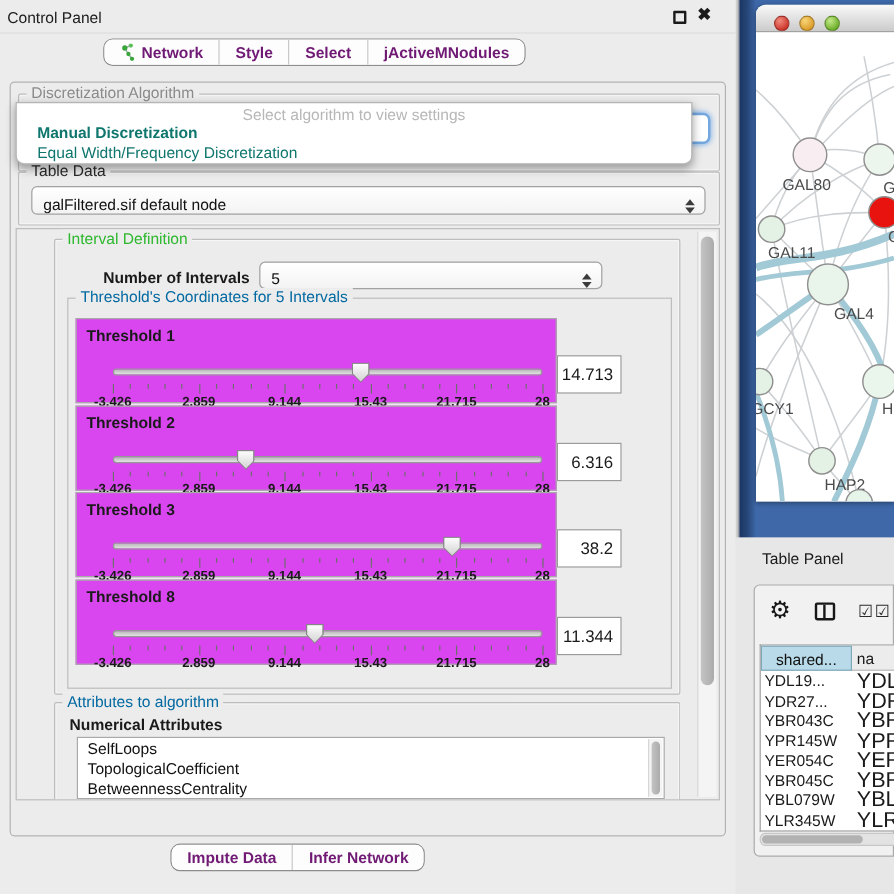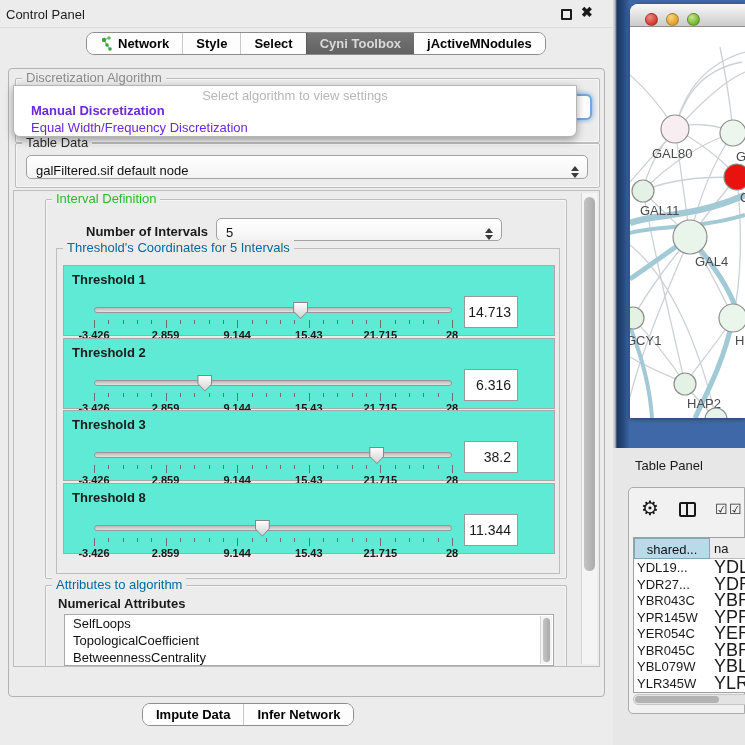--- a/index.html
+++ b/index.html
@@ -8,21 +8,21 @@
   .abs { position:absolute; }
 
   
   #cp-header { left:0; top:0; width:613px; height:28px; background:#ececec; border-bottom:1px solid #dcdcdc; }
   #cp-title { left:6px; top:7px; font-size:13px; color:#1c1c1c; }
   #float-btn { left:561px; top:9px; width:11px; height:11px; border:2px solid #1a1a1a; border-radius:1px; }
   #close-btn { left:581px; top:4px; font-size:14px; font-weight:bold; color:#1a1a1a; }
 
   
   .tabbar { display:inline-flex; border:1px solid #8d8d8d; border-radius:8px; overflow:hidden; background:#fdfdfd; height:23px; }
-  .tabbar .tab { display:flex; align-items:center; gap:5px; padding:0 13px; font-weight:bold; font-size:13px; color:#000000; background:#fdfdfd; border-left:1px solid #c9c9c9; white-space:nowrap; }
+  .tabbar .tab { display:flex; align-items:center; gap:5px; padding:0 13px; font-weight:bold; font-size:13px; color:#701a75; background:#fdfdfd; border-left:1px solid #c9c9c9; white-space:nowrap; }
   .tabbar .tab:first-child { border-left:none; }
   .tabbar .tab.selected { background:linear-gradient(#767676,#616161); color:#d9d9d9; border-left-color:#5a5a5a; }
   .tabbar .tab.selected + .tab { border-left:none; }
   #top-tabs { left:86px; top:32px; }
   #bottom-tabs { left:142px; top:703px; }
 
   
   #outer-box { left:8px; top:68px; width:597px; height:629px; border:1px solid #b3b3b3; border-radius:4px; background:#ececec; }
 
   .group { position:absolute; border:1px solid #bdbdbd; border-radius:2px; box-shadow:inset 0 0 0 1px rgba(255,255,255,.55); }
@@ -35,34 +35,34 @@
   .combo { position:absolute; background:linear-gradient(#ffffff,#f3f3f3); border:1px solid #a2a2a2; border-radius:5px; display:flex; align-items:flex-end; }
   .combo .val { padding-left:9px; font-size:13px; color:#111; flex:1 1 auto; overflow:hidden; white-space:nowrap; }
   .spinner { width:9px; margin-right:8px; display:flex; flex-direction:column; align-items:center; gap:2px; }
   .spinner i { width:0; height:0; border-left:4px solid transparent; border-right:4px solid transparent; }
   .spinner .up { border-bottom:5px solid #3b3b3b; }
   .spinner .dn { border-top:5px solid #3b3b3b; }
 
   
   #algo-popup { left:13px; top:85px; width:564px; height:52px; background:#ffffff; border:1px solid #b5b5b5; border-radius:0 0 7px 7px; box-shadow:0 3px 8px rgba(0,0,0,.35); z-index:30; }
   #popup-hint { position:absolute; left:0; right:0; top:2px; text-align:center; color:#b7b7b7; font-size:13px; }
-  .popup-opt { position:absolute; left:3px; font-size:13px; color:#6d28d9; white-space:nowrap;padding-left:14px; }
+  .popup-opt { position:absolute; left:3px; font-size:13px; color:#0f766e; white-space:nowrap;padding-left:14px; }
   #focus-stub { left:570px; top:94px; width:22px; height:26px; background:#fff; border:2px solid #74a7e0; border-radius:6px; box-shadow:0 0 4px 1px #8db9e8; z-index:5; }
 
   
   #scroll-area { left:13px; top:190px; width:587px; height:477px; border:1px solid #bdbdbd; background:#ececec; overflow:hidden; }
   .vscroll { position:absolute; background:#f4f4f4; border-left:1px solid #d6d6d6; }
   .vthumb { position:absolute; left:2px; right:2px; border-radius:7px; background:linear-gradient(90deg,#c4c4c4,#ababab); }
 
   
   #interval-group { left:31px; top:8px; width:522px; height:380px; }
   #num-int-label { left:40px; top:24px; font-weight:bold; }
   #num-int-combo { left:170px; top:18px; width:286px; height:23px; }
   #thr-group { left:10px; top:48px; width:504px; height:326px; border:1px solid #bdbdbd; position:absolute; }
-  .thr-box { position:absolute; left:6px; width:492px; height:71px; border:1px solid #a9a9a9; background:#5eead4; }
+  .thr-box { position:absolute; left:6px; width:401px; height:71px; border:1px solid #a9a9a9; background:#d946ef; }
   .thr-label { position:absolute; left:8px; top:6px; font-weight:bold; font-size:13px; }
   .slider-zone { position:absolute; left:30px; top:36px; width:358px; height:34px; }
   .track { position:absolute; left:0; right:0; top:5px; height:6px; border:1px solid #979797; border-radius:4px; background:linear-gradient(#b9b9b9,#e2e2e2); }
   .thumb-o { position:absolute; top:0; width:15px; height:17px; clip-path:polygon(0 0,100% 0,100% 55%,50% 100%,0 55%); background:#868686; }
   .thumb-i { position:absolute; left:1px; top:1px; width:13px; height:15px; clip-path:polygon(0 0,100% 0,100% 55%,50% 100%,0 55%); background:linear-gradient(#fdfdfd,#d2d2d2); }
   .tickrow { position:absolute; left:0; right:0; top:18px; height:9px; }
   .tick { position:absolute; width:1px; background:#6e6e6e; top:0; }
   .tick.minor { height:4px; }
   .tick.major { height:8px; }
   .ticklabels { position:absolute; left:0; right:0; top:27px; height:12px; }
@@ -124,23 +124,20 @@
           <circle cx="7" cy="9" r="1.8" fill="#3aa53a"></circle>
           <circle cx="10" cy="13" r="1.8" fill="#3aa53a"></circle>
         </svg></span>
       <span>Network</span>
     </div>
     <div class="tab">
       <span>Style</span>
     </div>
     <div class="tab">
       <span>Select</span>
-    </div>
-    <div class="tab selected">
-      <span>Cyni Toolbox</span>
     </div>
     <div class="tab">
       <span>jActiveMNodules</span>
     </div>
   </div>
 
 <div class="abs" id="outer-box">
 
   <div class="group" style="left:6px; top:9px; width:585px; height:65px;">
     <div class="group-title gt-gray">Discretization Algorithm</div>

